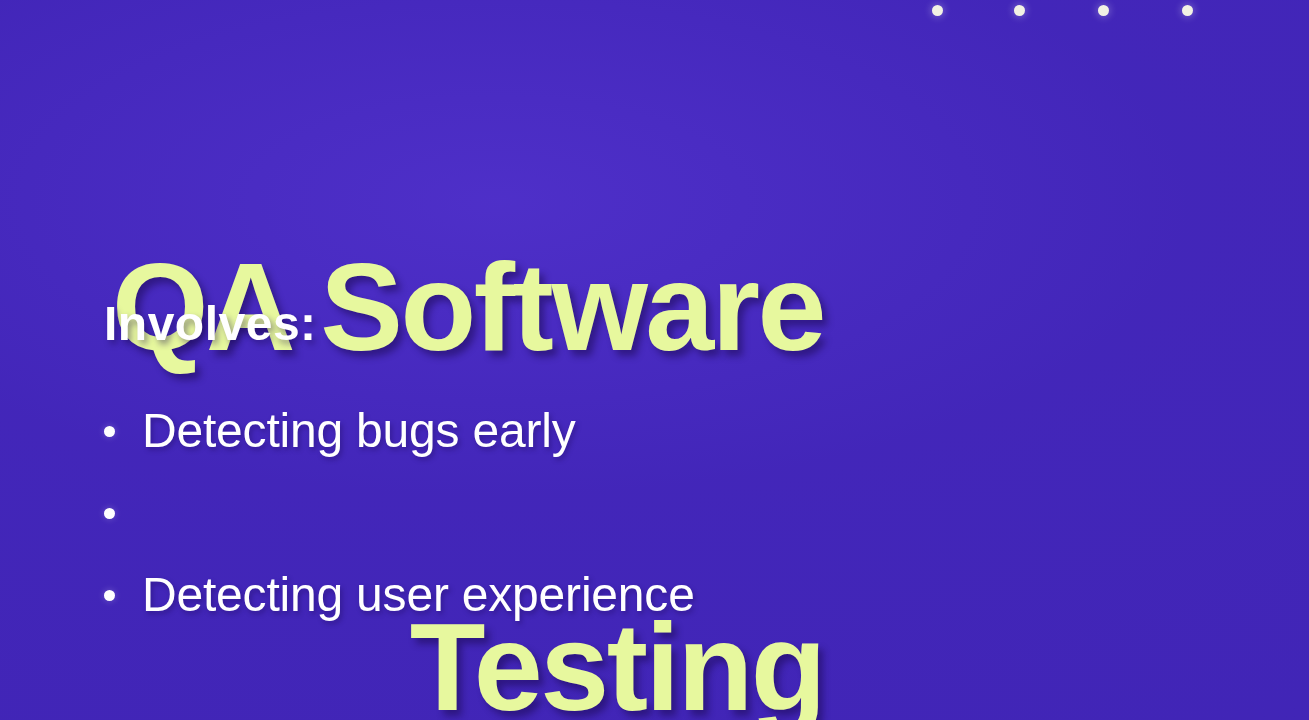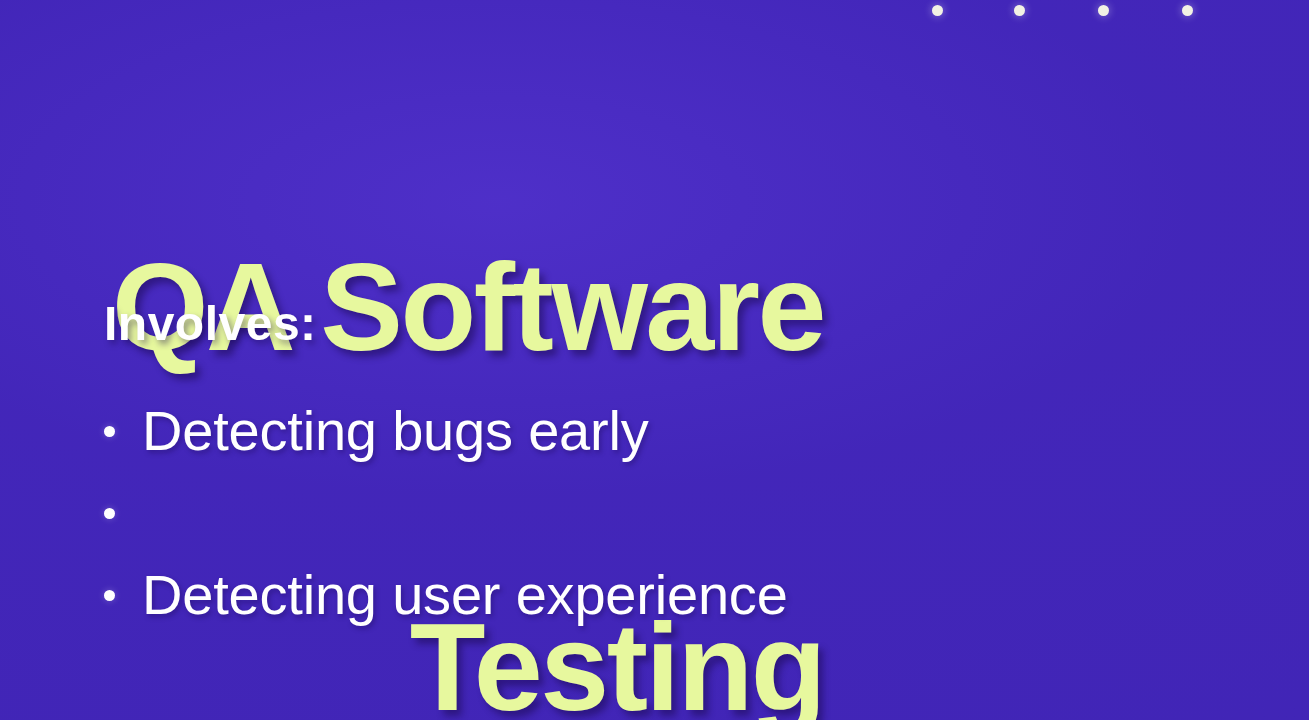--- a/index.html
+++ b/index.html
@@ -110,21 +110,21 @@
     width: 11px;
     height: 11px;
     border-radius: 50%;
     background: #FFFFFF;
     margin-right: 27px;
     box-shadow: 0 0 6px 1px rgba(255,255,255,0.18);
   }
   .bullet-text {
     font-family: "Liberation Sans", sans-serif;
     font-weight: 400;
-    font-size: 56px;
+    font-size: 48px;
     line-height: 1;
     letter-spacing: -0.2px;
     color: #FFFFFF;
     text-shadow: 2px 3px 5px rgba(22,6,72,0.35);
     white-space: nowrap;
   }
 </style>
 </head>
 <body>
 

